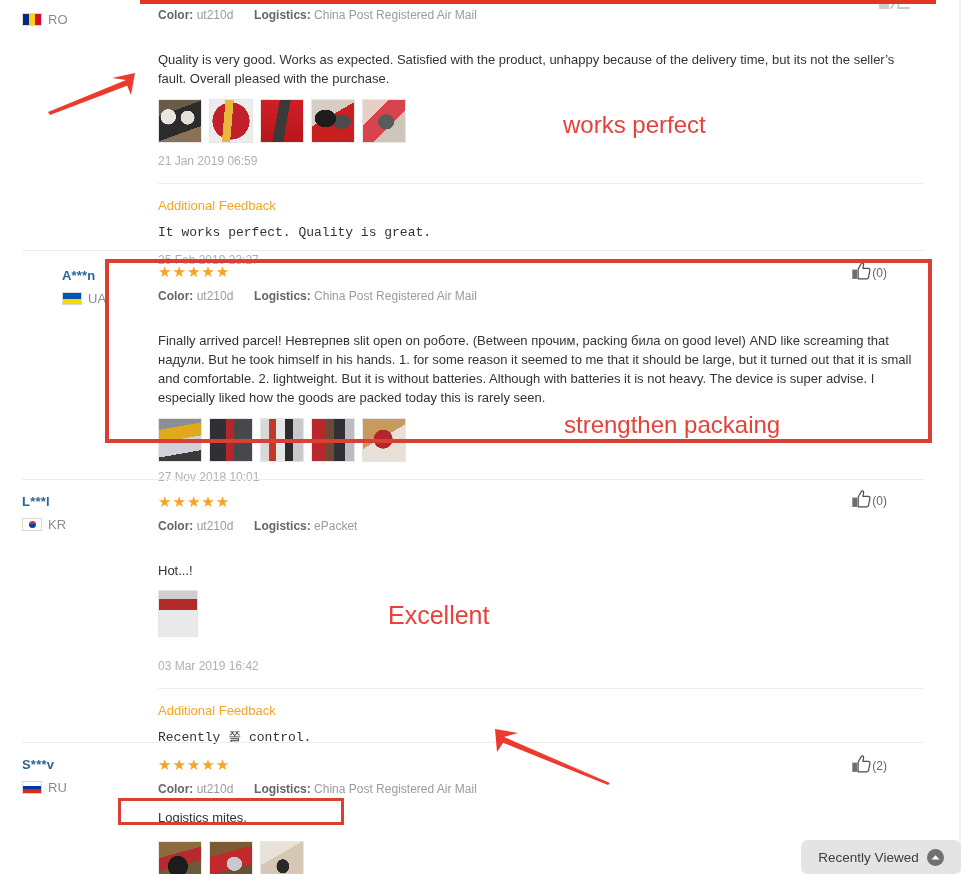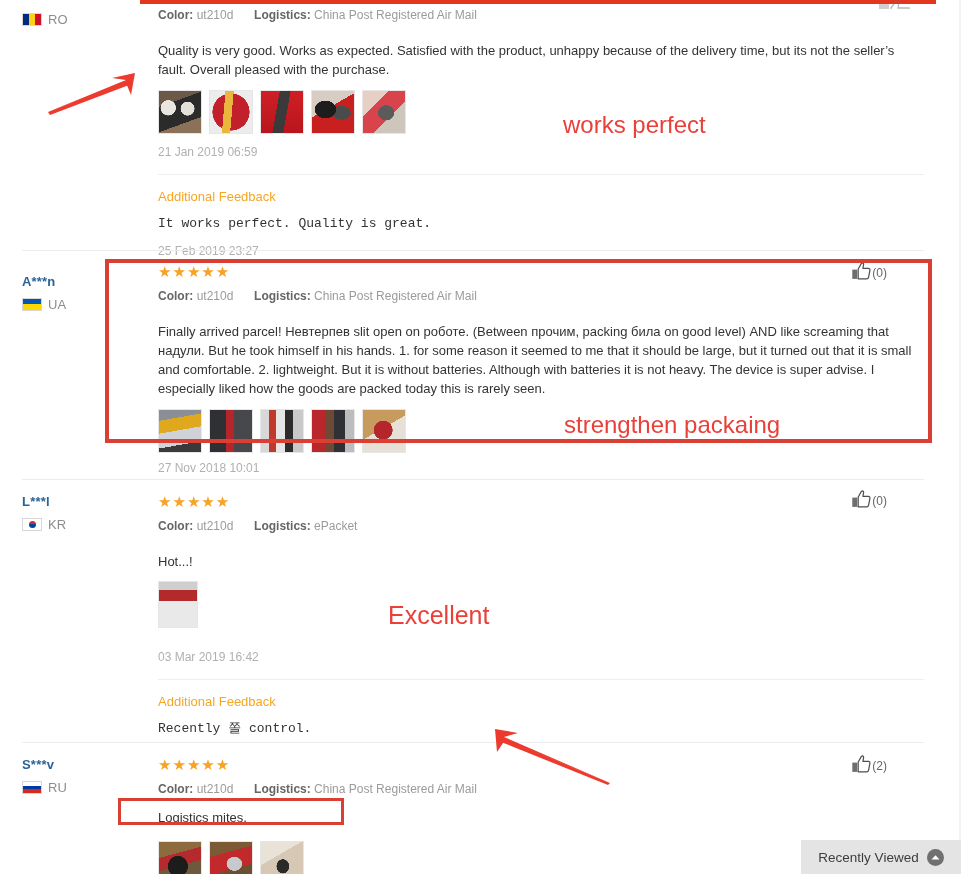--- a/index.html
+++ b/index.html
@@ -98,21 +98,21 @@
     margin-top: 9px;
     font-size: 12px;
     color: #9b9b9b;
     line-height: 15px;
     white-space: nowrap;
   }
   .meta b { color: #666; font-weight: bold; }
   .meta .sep { display: inline-block; width: 14px; }
 
   .rv-text {
-    margin-top: 18px;
+    margin-top: 27px;
     font-size: 13px;
     color: #333;
     line-height: 19px;
   }
 
   .thumbs {
     margin-top: 11px;
     display: flex;
     gap: 7px;
   }
@@ -205,20 +205,21 @@
     width: 160px;
     height: 34px;
     background: #e4e4e4;
     display: flex;
     align-items: center;
     justify-content: center;
     gap: 8px;
     color: #3d3d3d;
     font-size: 13.5px;
     z-index: 50;
+    border-radius: 7px;
   }
   .rv-caret {
     width: 17px; height: 17px;
     border-radius: 50%;
     background: #707070;
     display: flex; align-items: center; justify-content: center;
     flex: none;
   }
   .rv-caret svg { display: block; }
 
@@ -286,21 +287,21 @@
       <div class="addl-text">It works perfect. Quality is great.</div>
       <div class="rv-date">25 Feb 2019 23:27</div>
     </div>
   </div>
 </div>
 
 <div class="row-rule" style="top:250px;"></div>
 
 <div class="review" style="top:264px;">
 
-  <div class="rv-user" style="top:10px;">
+  <div class="rv-user" style="top:4px;margin-left:40px;">
     <div class="rv-name">A***n</div>
     <div class="rv-country">
       <span class="flag flag-ua"></span>
       <span>UA</span>
     </div>
   </div>
 
   <div class="rv-body">
     <div class="stars">★★★★★</div>
 

